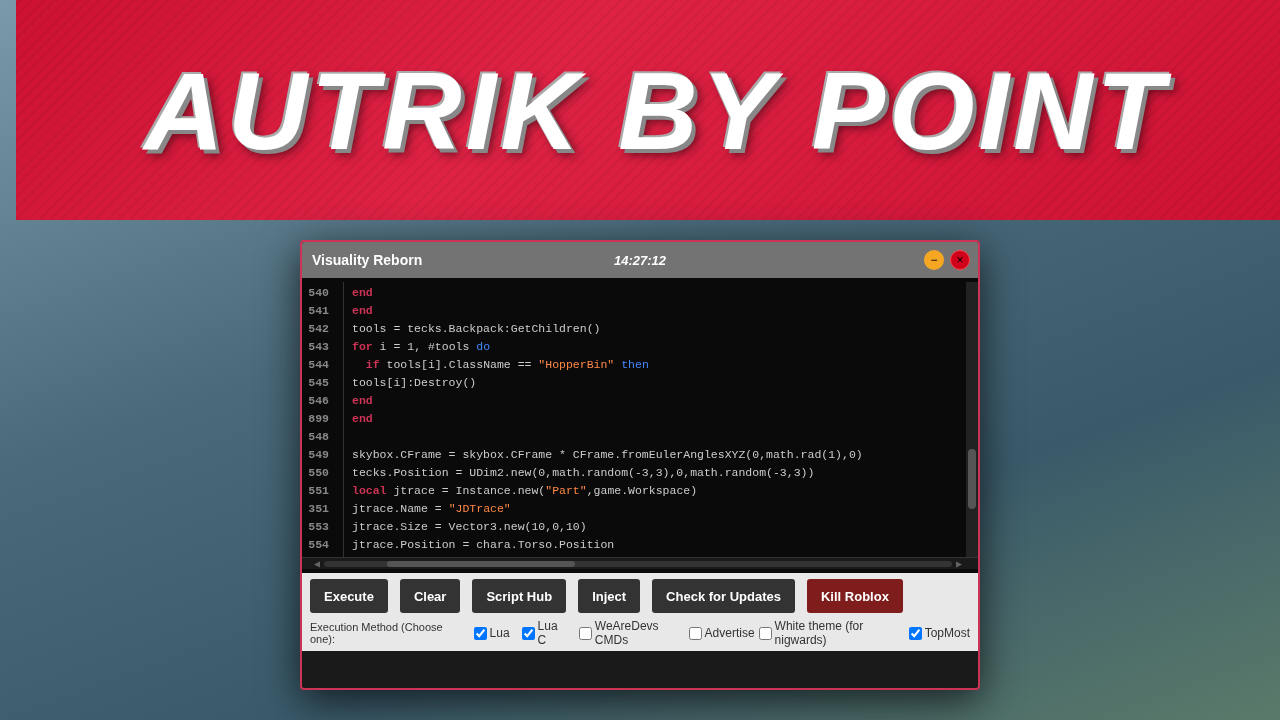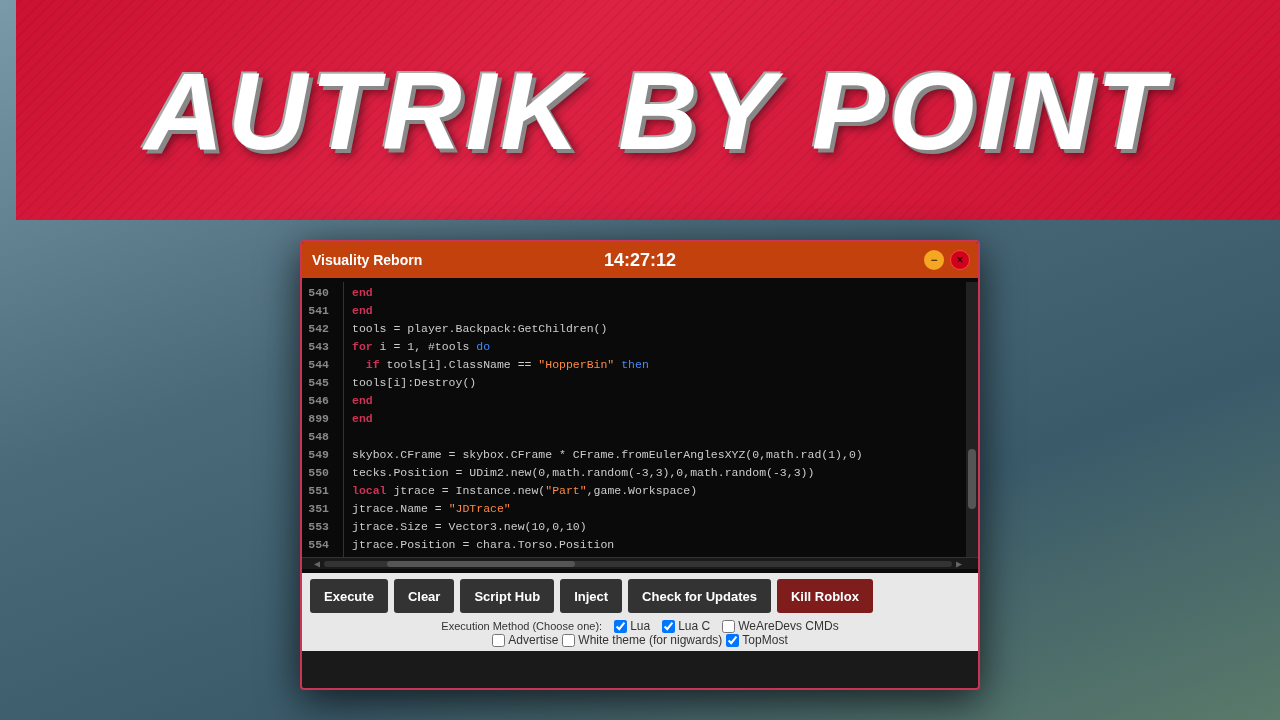--- a/index.html
+++ b/index.html
@@ -72,42 +72,43 @@
       height: 450px;
       background: #1a1a1a;
       border: 2px solid #cc3355;
       border-radius: 4px;
       z-index: 10;
       box-shadow: 0 10px 40px rgba(0,0,0,0.7);
     }
 
     
     .titlebar {
-      background: #c2410c;
+      background: #737373;
       height: 36px;
       display: flex;
       align-items: center;
       padding: 4px 10px;
       border-radius: 2px 2px 0 0;
       position: relative;
     }
 
     .titlebar-title {
       color: white;
       font-size: 14px;
       font-weight: bold;
     }
 
     .titlebar-time {
       position: absolute;
       left: 50%;
       transform: translateX(-50%);
       color: white;
-      font-size: 18px;
+      font-size: 13px;
       font-weight: bold;
+      font-style: italic;
     }
 
     .titlebar-buttons {
       position: absolute;
       right: 8px;
       display: flex;
       gap: 6px;
     }
 
     .tb-btn {
@@ -215,21 +216,21 @@
     }
 
     
     .controls {
       background: #e8e8e8;
       padding: 6px 8px 4px 8px;
     }
 
     .btn-row {
       display: flex;
-      gap: 6px;
+      gap: 12px;
       margin-bottom: 6px;
     }
 
     .ctrl-btn {
       height: 34px;
       border: none;
       border-radius: 3px;
       cursor: pointer;
       font-size: 13px;
       font-weight: bold;
@@ -244,21 +245,20 @@
     .btn-red {
       background: #7f1d1d;
       color: white;
       text-align: center;
     }
 
     .options-row {
       display: flex;
       align-items: center;
       font-size: 12px;
-      flex-direction: column;
     }
 
     .options-left {
       display: flex;
       align-items: center;
       gap: 12px;
     }
 
     .options-right {
       display: flex;
@@ -322,21 +322,21 @@
         <div>551</div>
         <div>351</div>
         <div>553</div>
         <div>554</div>
         <div>555</div>
 
       </div>
       <div class="code-content">
         <div class="line"><span class="kw">end</span></div>
         <div class="line"><span class="kw">end</span></div>
-        <div class="line"><span class="plain">tools = player.Backpack:GetChildren()</span></div>
+        <div class="line"><span class="plain">tools = tecks.Backpack:GetChildren()</span></div>
         <div class="line"><span class="kw">for</span><span class="plain"> i = 1, #tools </span><span class="fn">do</span></div>
         <div class="line"><span class="plain">&nbsp;&nbsp;</span><span class="kw">if</span><span class="plain"> tools[i].ClassName == </span><span class="str">"HopperBin"</span><span class="plain"> </span><span class="fn">then</span></div>
         <div class="line"><span class="plain">tools[i]:Destroy()</span></div>
         <div class="line"><span class="kw">end</span></div>
         <div class="line"><span class="kw">end</span></div>
         <div class="line">&nbsp;</div>
         <div class="line"><span class="plain">skybox.CFrame = skybox.CFrame * CFrame.fromEulerAnglesXYZ(0,math.rad(1),0)</span></div>
         <div class="line"><span class="plain">tecks.Position = UDim2.new(0,math.random(-3,3),0,math.random(-3,3))</span></div>
         <div class="line"><span class="kw">local</span><span class="plain"> jtrace = Instance.new(</span><span class="str">"Part"</span><span class="plain">,game.Workspace)</span></div>
         <div class="line"><span class="plain">jtrace.Name = </span><span class="str">"JDTrace"</span></div>

